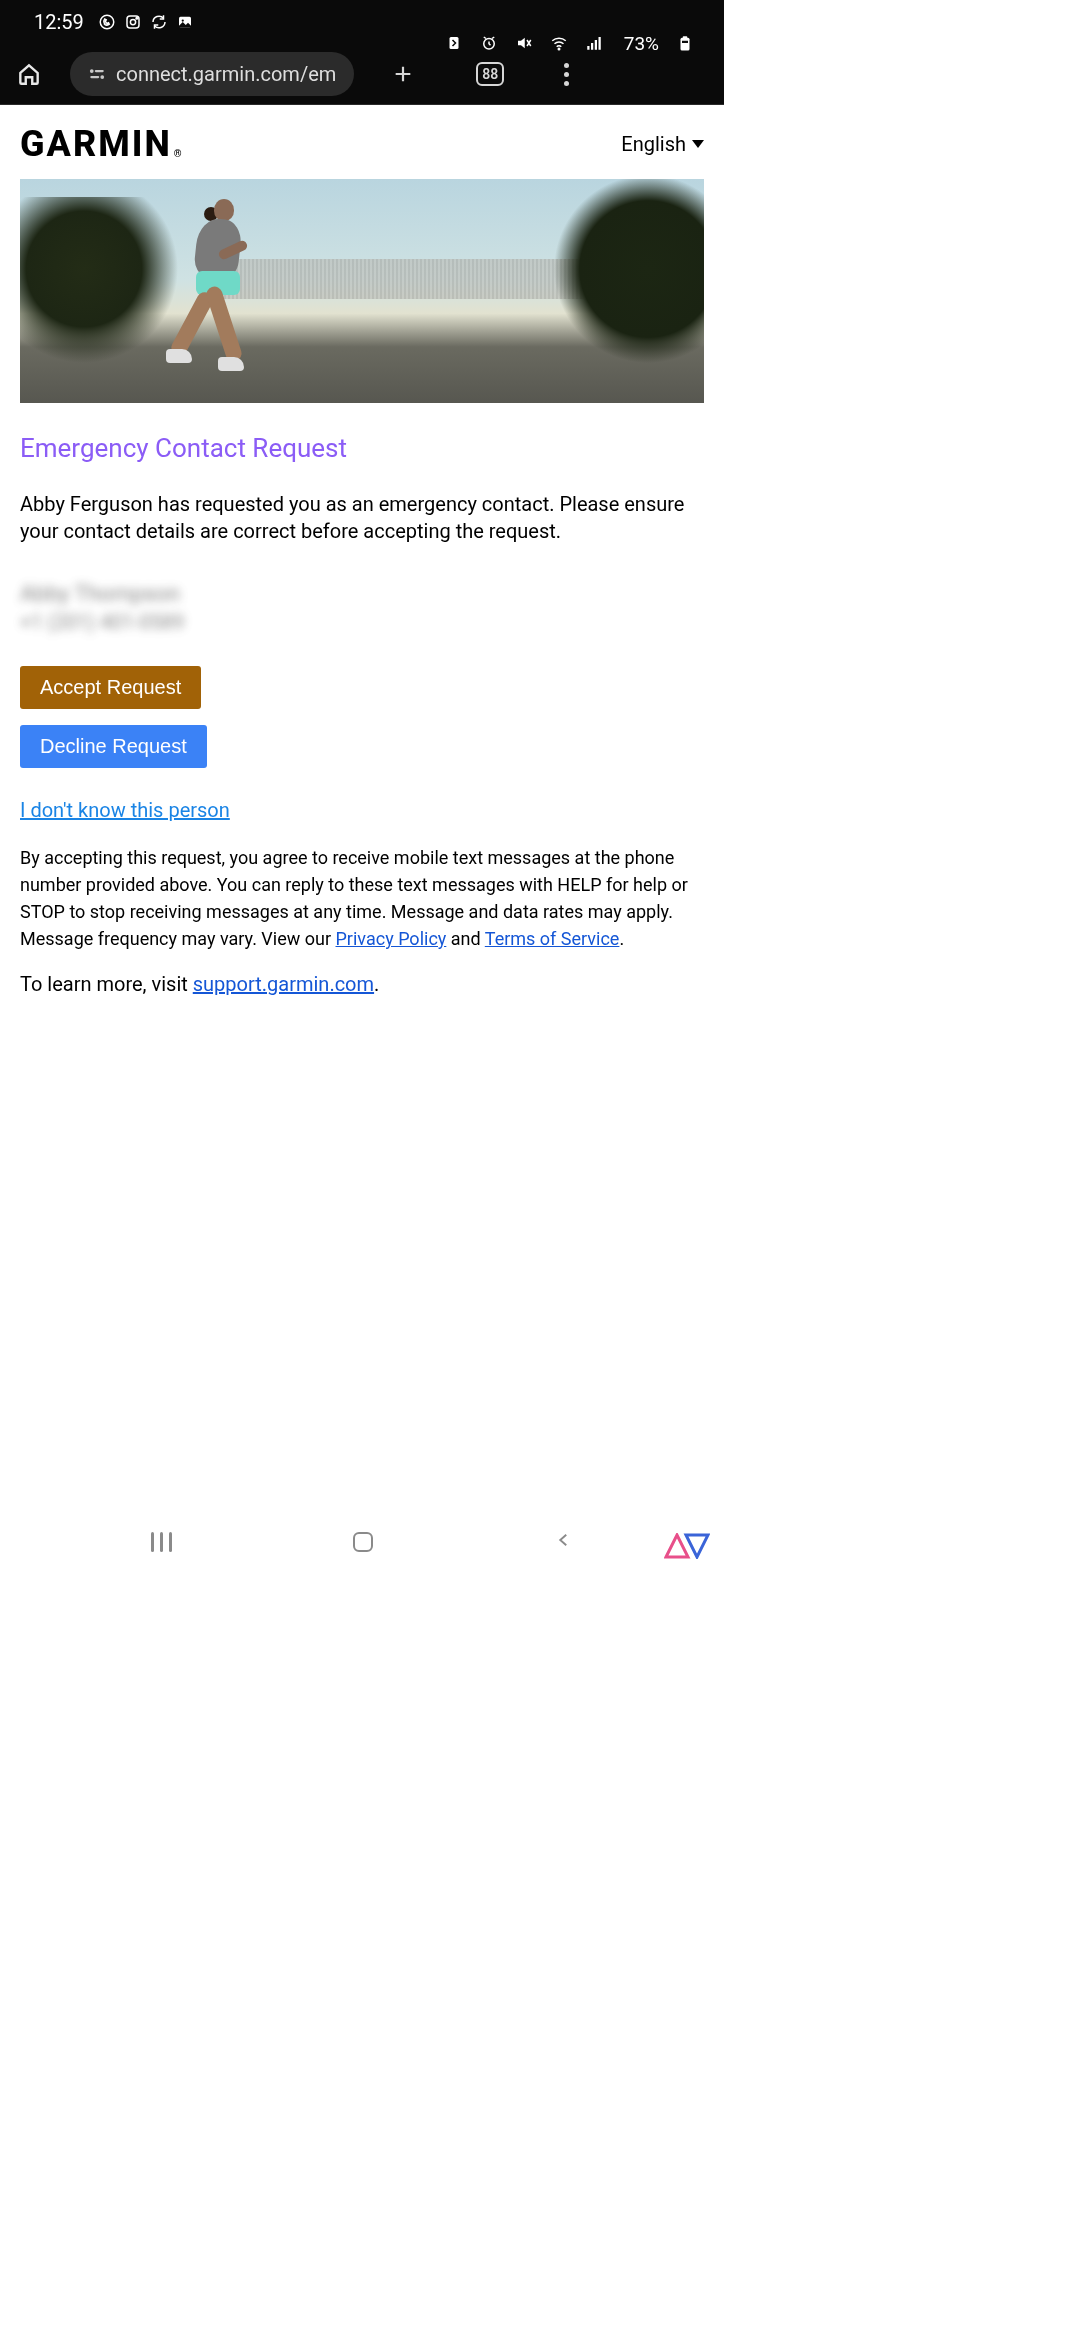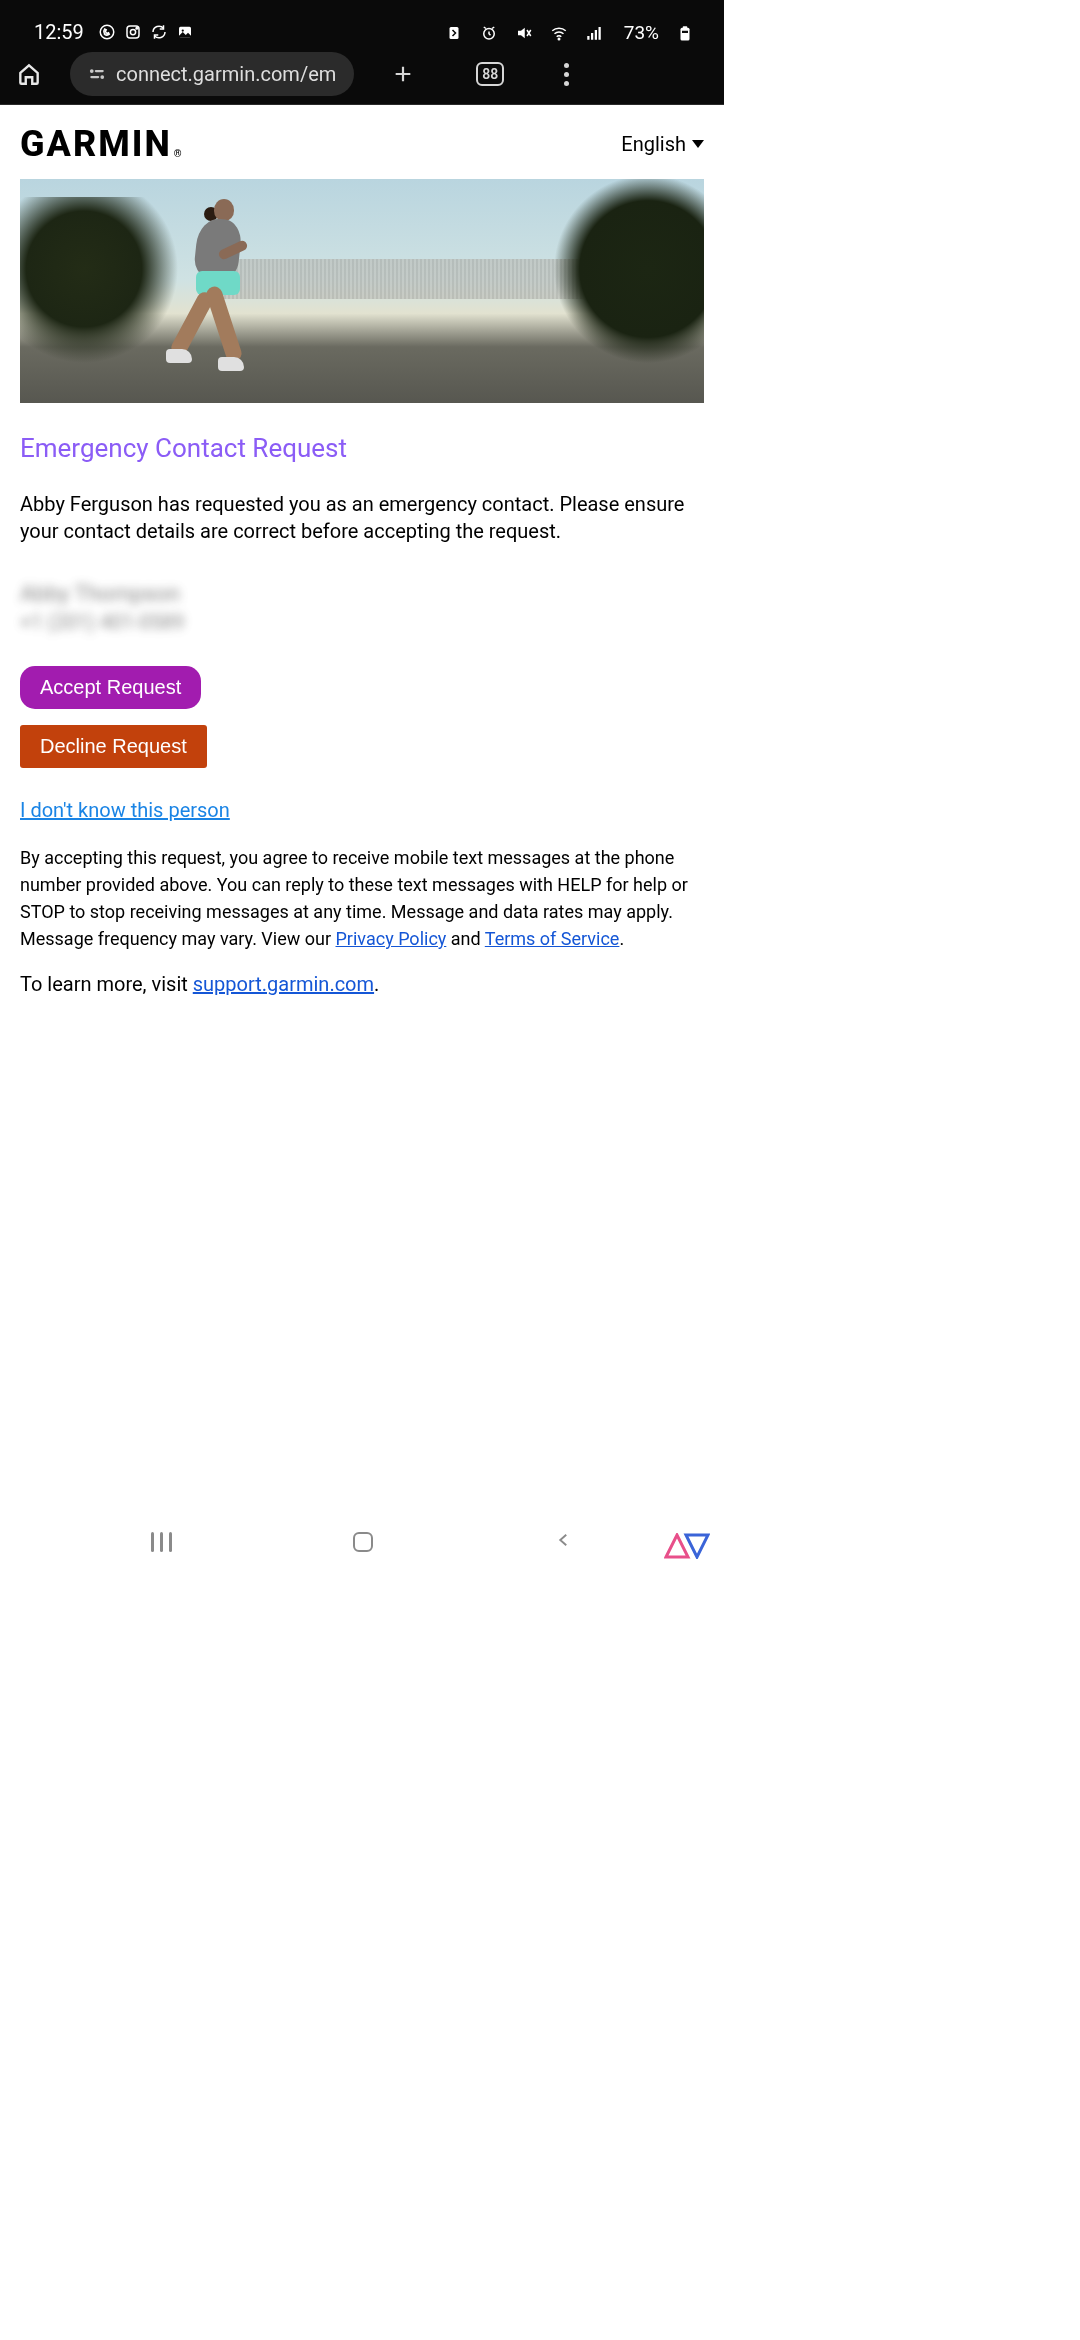--- a/index.html
+++ b/index.html
@@ -12,21 +12,21 @@
   position: relative;
 }
 
 
 .status-bar {
   background: #0a0a0a;
   color: #fff;
   height: 44px;
   display: flex;
   justify-content: space-between;
-  align-items: flex-end;
+  align-items: center;
   padding: 0 30px 0 34px;
   font-size: 20px;
 }
 .status-left { display: flex; align-items: center; gap: 8px; }
 .status-right { display: flex; align-items: center; gap: 17px; margin-top: 42px; }
 .status-time { font-weight: 400; margin-right: 6px; }
 .sicon { width: 18px; height: 18px; display: inline-block; }
 .battery-pct { font-size: 19px; margin-left: 4px; }
 
 
@@ -111,22 +111,22 @@
 
 .btn {
   display: inline-block;
   padding: 10px 20px;
   font-size: 20px;
   border: none;
   border-radius: 3px;
   color: #fff;
   margin-bottom: 16px;
 }
-.btn-primary { background: #a21caf; border-radius: 15px; }
-.btn-secondary { background: #c2410c; }
+.btn-primary { background: #a16207; }
+.btn-secondary { background: #3b82f6; }
 
 .link { color: #1a84e5; font-size: 20px; display: inline-block; margin-top: 14px; margin-bottom: 22px; text-decoration: underline; }
 
 .fine { font-size: 18px; line-height: 1.5; color: #000; margin-bottom: 20px; }
 .fine a { color: #1456d6; text-decoration: underline; }
 
 .learn { font-size: 20px; color: #000; }
 .learn a { color: #1456d6; text-decoration: underline; }
 
 

